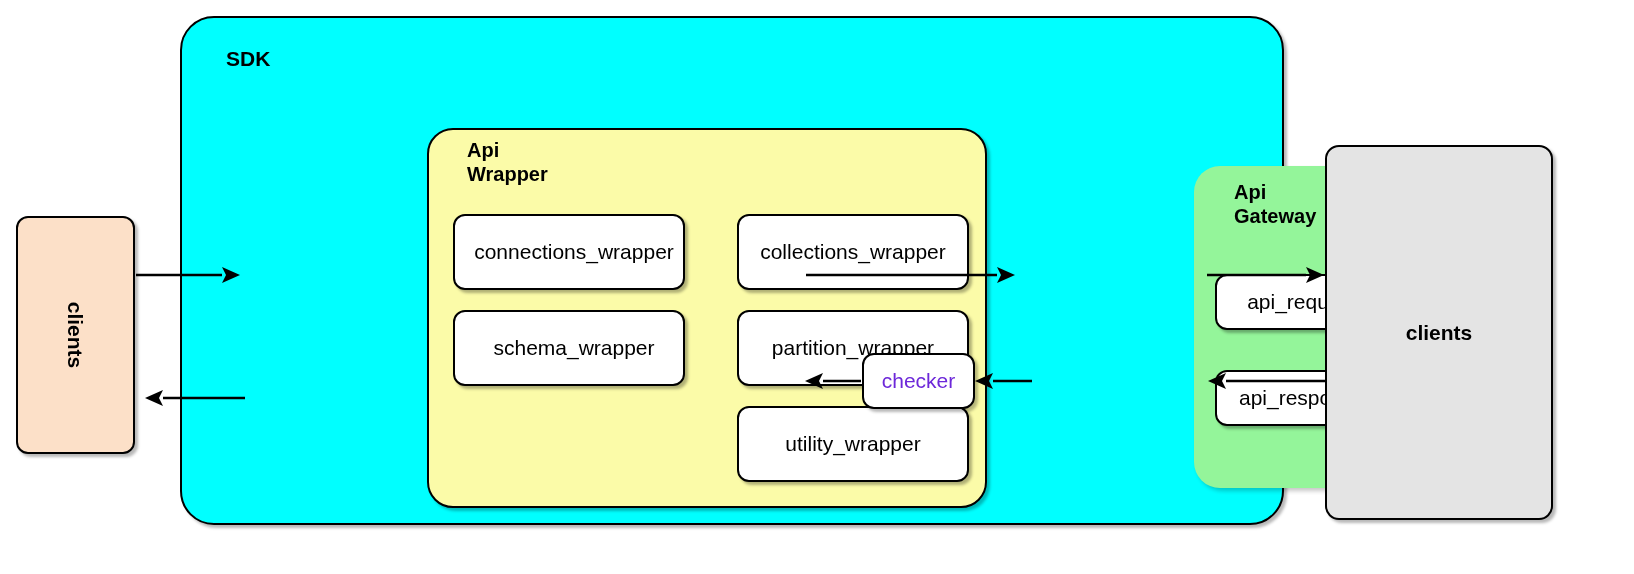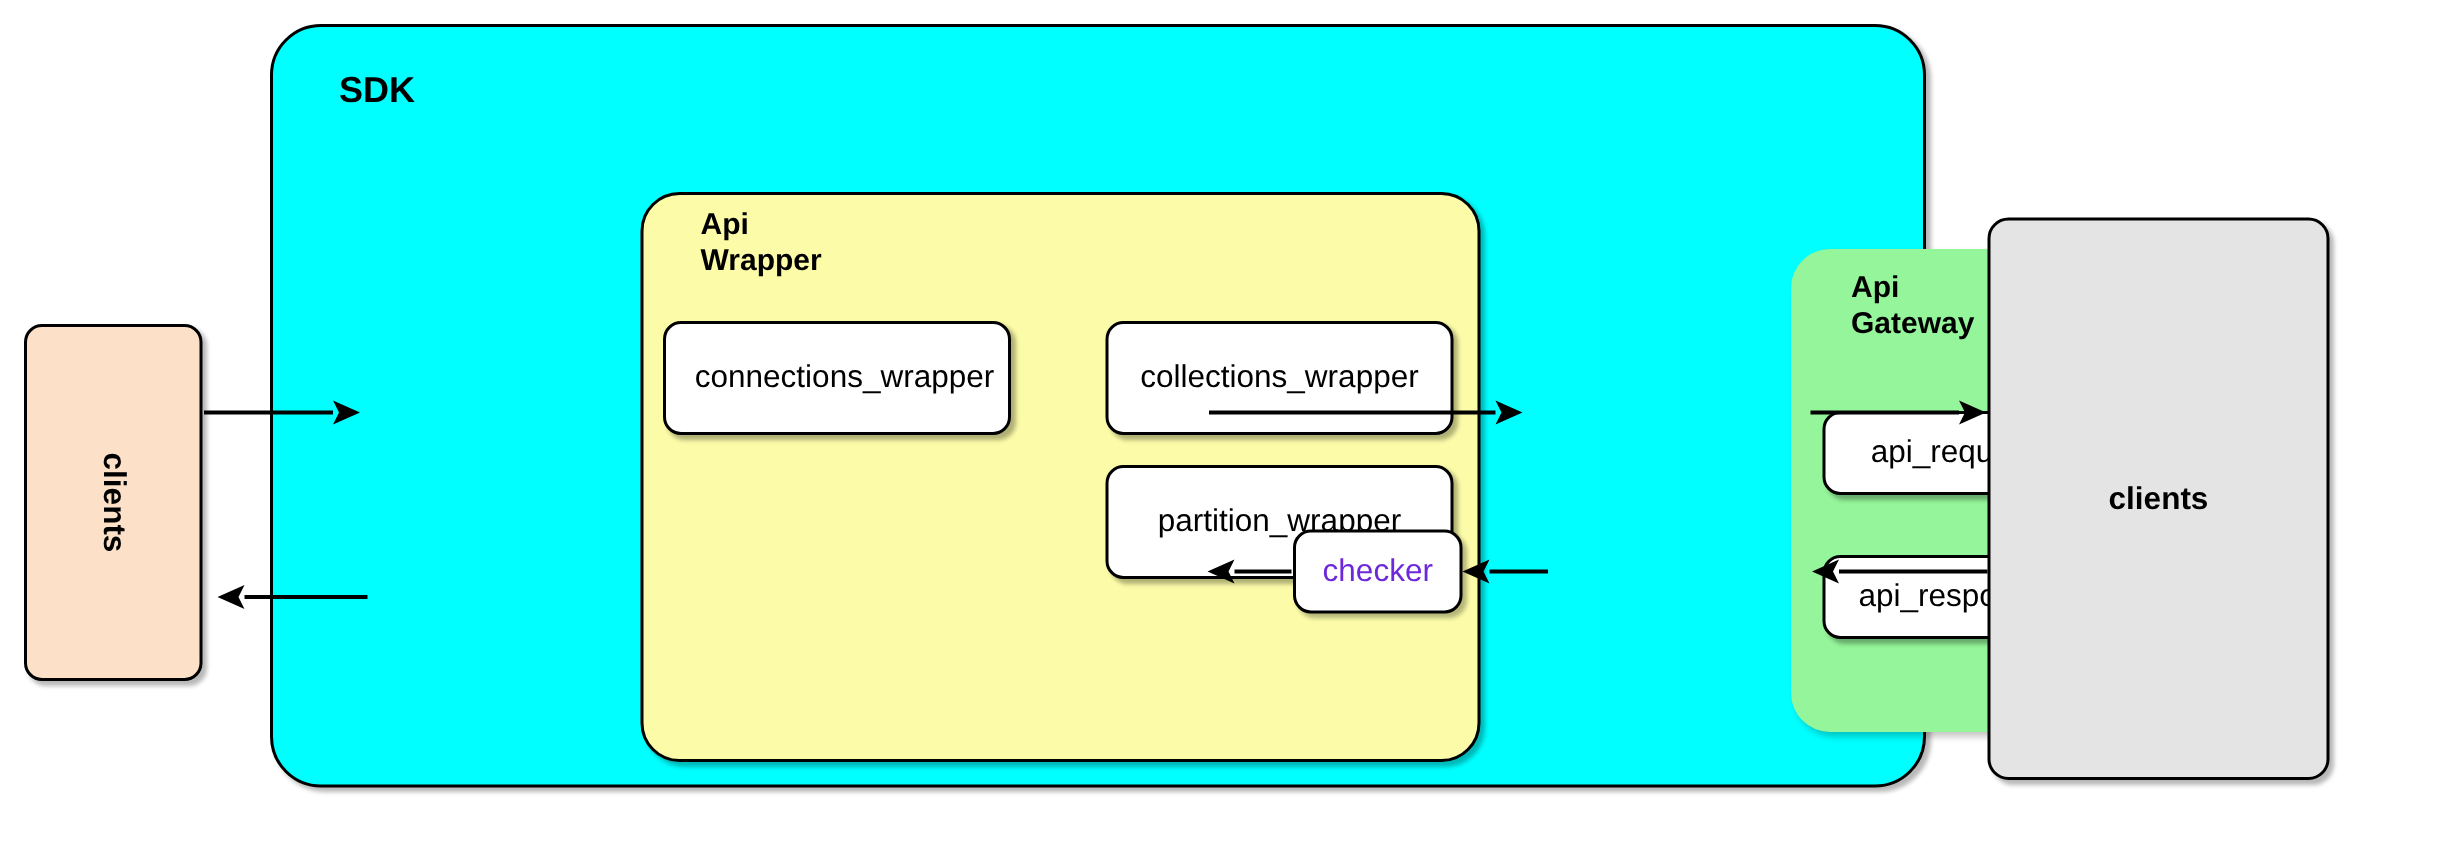--- a/index.html
+++ b/index.html
@@ -62,21 +62,21 @@
     position: absolute;
     font-weight: bold;
     color: #000000;
     line-height: 1.22;
     white-space: pre-line;
     pointer-events: none;
   }
   .title-sdk {
     left: 44px;
     top: 28px;
-    font-size: 24px;
+    font-size: 21px;
   }
   .title-apiwrapper {
     left: 38px;
     top: 8px;
     font-size: 20px;
   }
   .title-apigateway {
     left: 40px;
     top: 14px;
     font-size: 20px;
@@ -95,21 +95,21 @@
     justify-content: center;
     font-size: 21px;
     color: #000000;
     text-align: center;
   }
 
   
   .cell-r0 { top: 84px; }
   .cell-r1 { top: 180px; }
   .cell-r2 { top: 276px; }
-  .cell-c0 { left: 13px; padding-left: 10px; }
+  .cell-c0 { left: 24px; padding-left: 10px; }
   .cell-c1 { left: 308px; }
   .wrapper-cell { width: 232px; height: 76px; }
 
   
   .gw-cell { left: 21px; width: 174px; height: 56px; }
   .gw-request  { top: 108px; }
   .gw-response { top: 204px; }
 
   
   .clients-box {
@@ -186,21 +186,23 @@
 
   <div class="box sdk-container">
     <div class="group-title title-sdk">SDK</div>
 
     <div class="box apiwrapper-container">
       <div class="group-title title-apiwrapper">Api
 Wrapper</div>
 
       <div class="leaf wrapper-cell cell-r0 cell-c0">connections_wrapper</div>
       <div class="leaf wrapper-cell cell-r0 cell-c1">collections_wrapper</div>
+      <div class="leaf wrapper-cell cell-r1 cell-c0">schema_wrapper</div>
       <div class="leaf wrapper-cell cell-r1 cell-c1">partition_wrapper</div>
+      <div class="leaf wrapper-cell cell-r2 cell-c1">utility_wrapper</div>
     </div>
 
     <div class="box noborder apigateway-container">
       <div class="group-title title-apigateway">Api
 Gateway</div>
 
       <div class="leaf gw-cell gw-request">api_request</div>
       <div class="leaf gw-cell gw-response">api_response</div>
     </div>
   </div>

